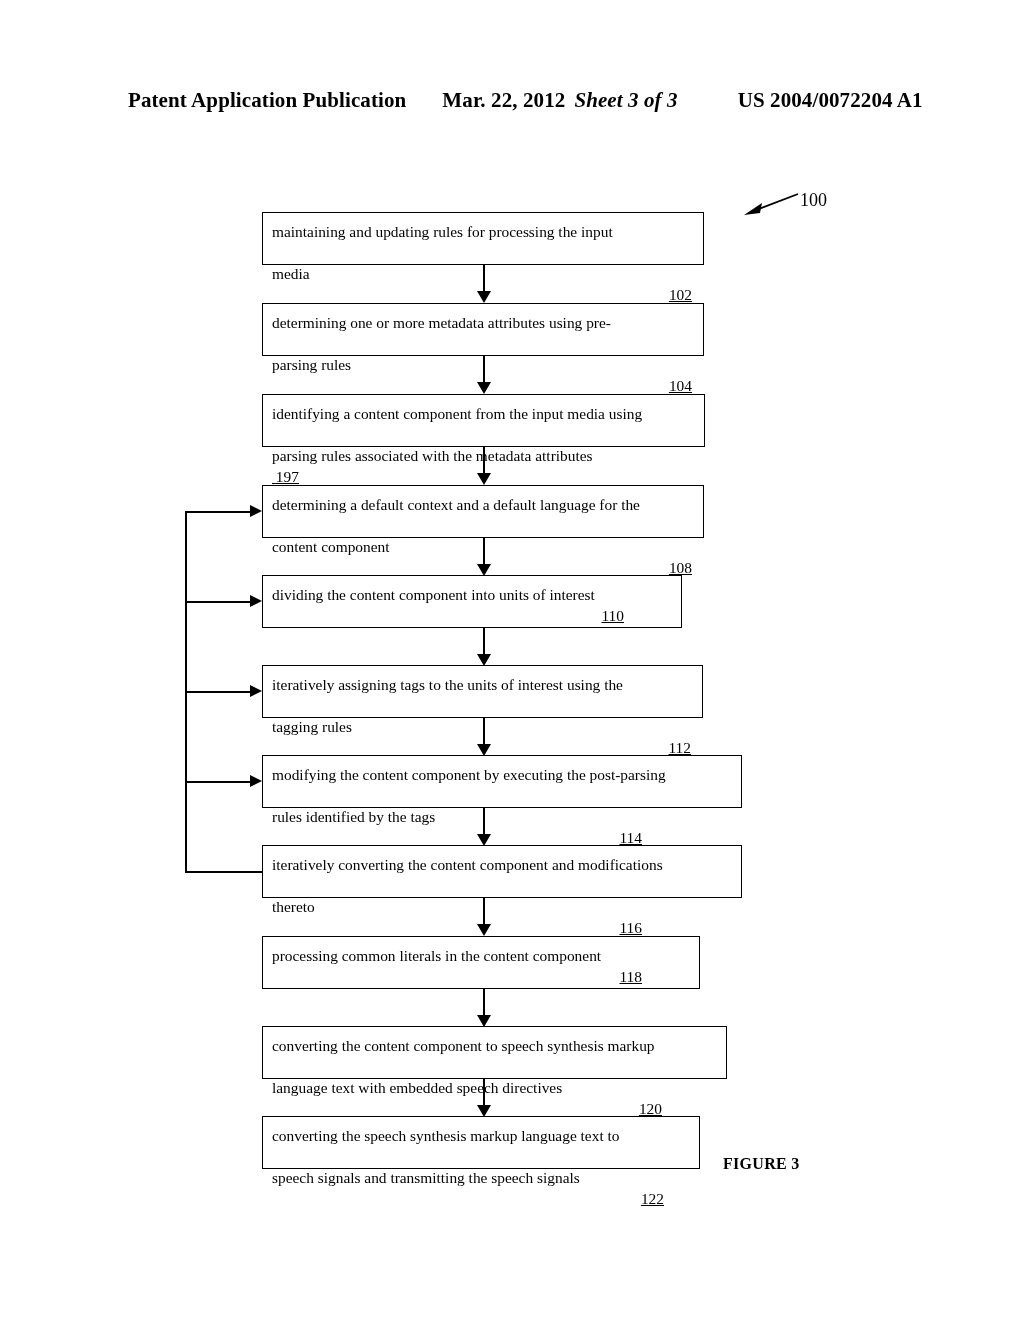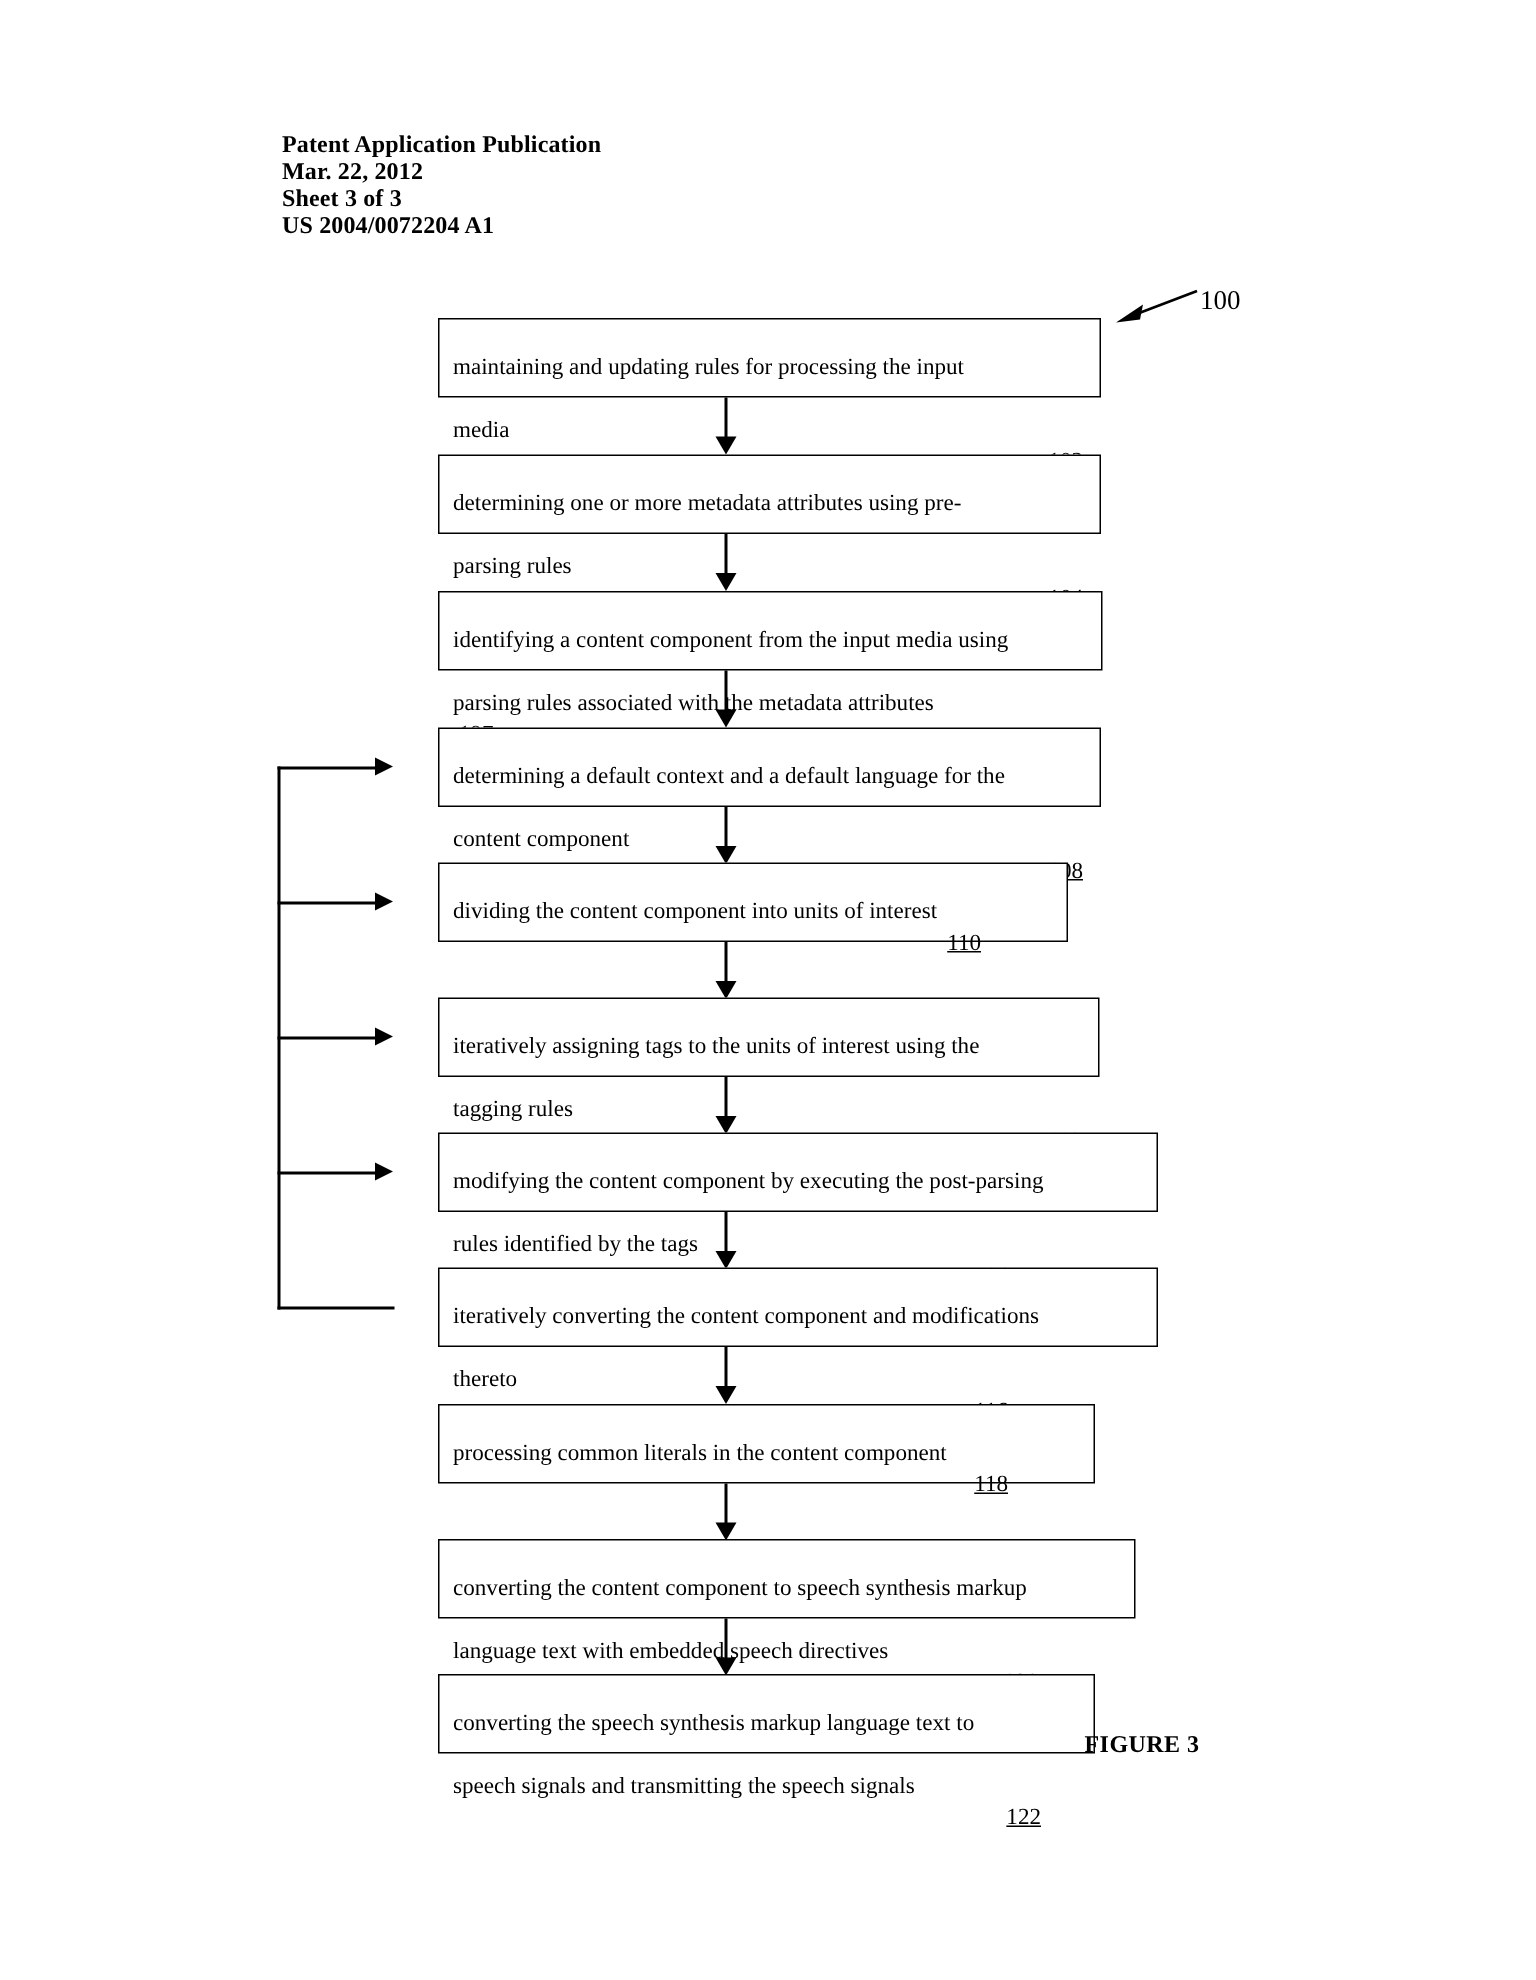--- a/index.html
+++ b/index.html
@@ -21,56 +21,55 @@
   #page-header {
     position: absolute;
     top: 88px;
     left: 128px;
     width: 768px;
     height: 26px;
     display: flex;
     align-items: baseline;
     font-family: "Liberation Serif", serif;
     font-weight: bold;
-    font-size: 16px;
+    font-size: 21px;
     letter-spacing: 0.1px;
     white-space: nowrap;
-    flex-direction: column;
   }
   #page-header .hdr-pub { }
   #page-header .hdr-date {
     margin-left: 36px;
   }
   #page-header .hdr-sheet {
     margin-left: 9px;
+    font-style: italic;
   }
   #page-header .hdr-patno {
     margin-left: 60px;
   }
 
   
   #flowchart {
     position: absolute;
     top: 0;
     left: 0;
     width: 1024px;
     height: 1320px;
   }
 
   .flow-box {
     position: absolute;
     box-sizing: border-box;
     border: 1.6px solid #000000;
     background: #ffffff;
-    padding: 21px 9px 5px 9px;
+    padding: 8px 9px 5px 9px;
     font-family: "Liberation Serif", serif;
     font-size: 15.4px;
     line-height: 21px;
     color: #000;
-    margin-left: 30px;
   }
   .flow-box .box-text {
     display: block;
     white-space: pre-line;
   }
   
   .num-right {
     float: right;
     text-decoration: underline;
     margin-right: 2px;

